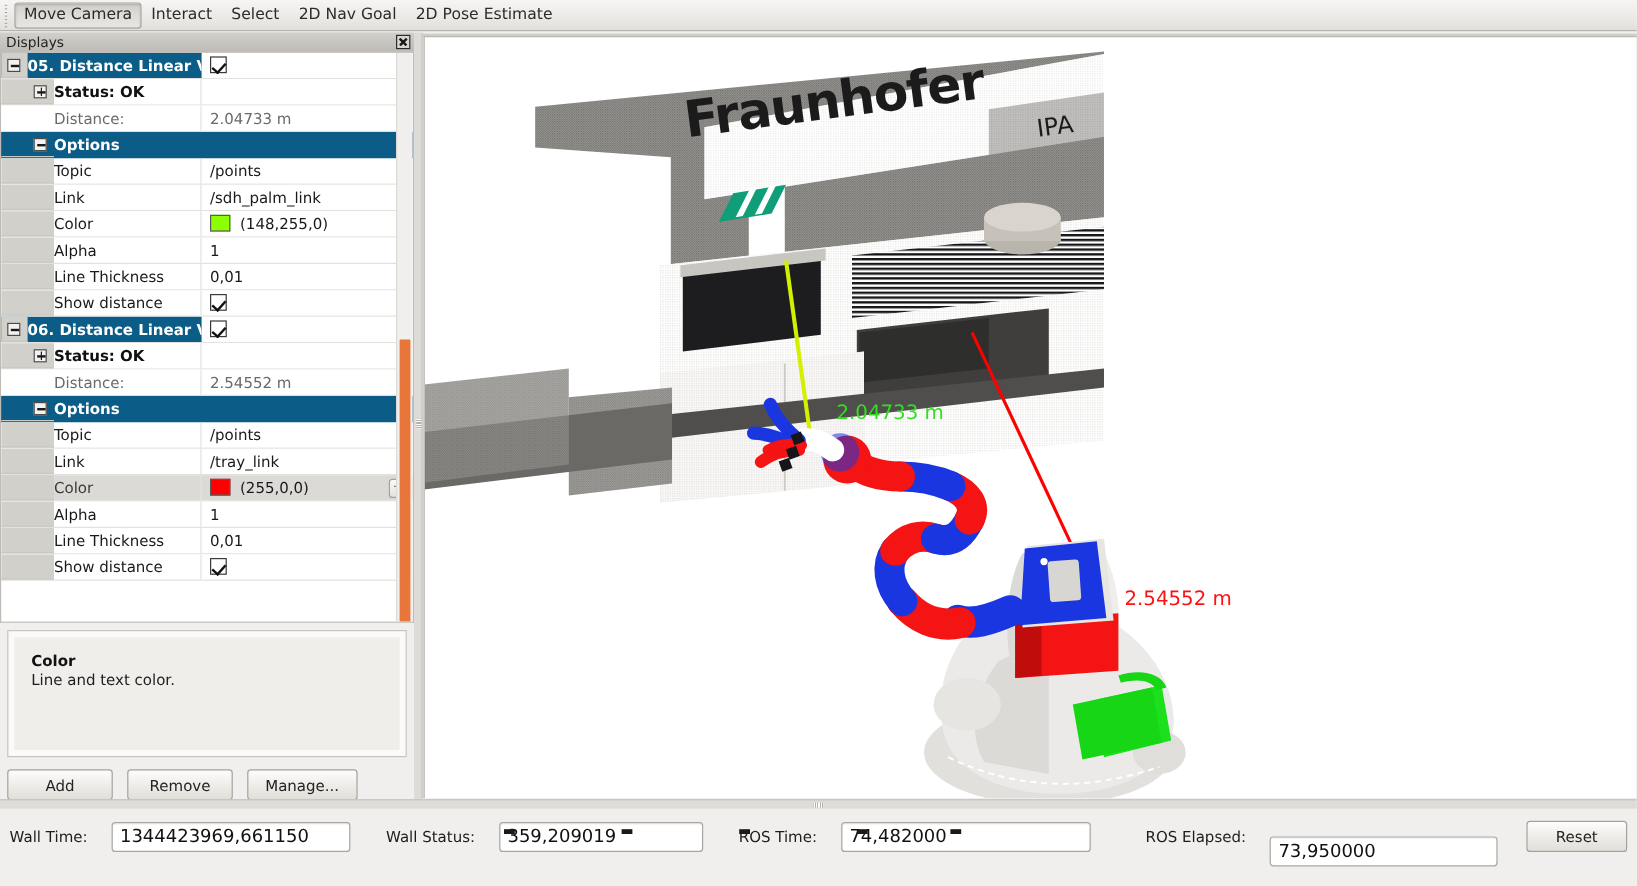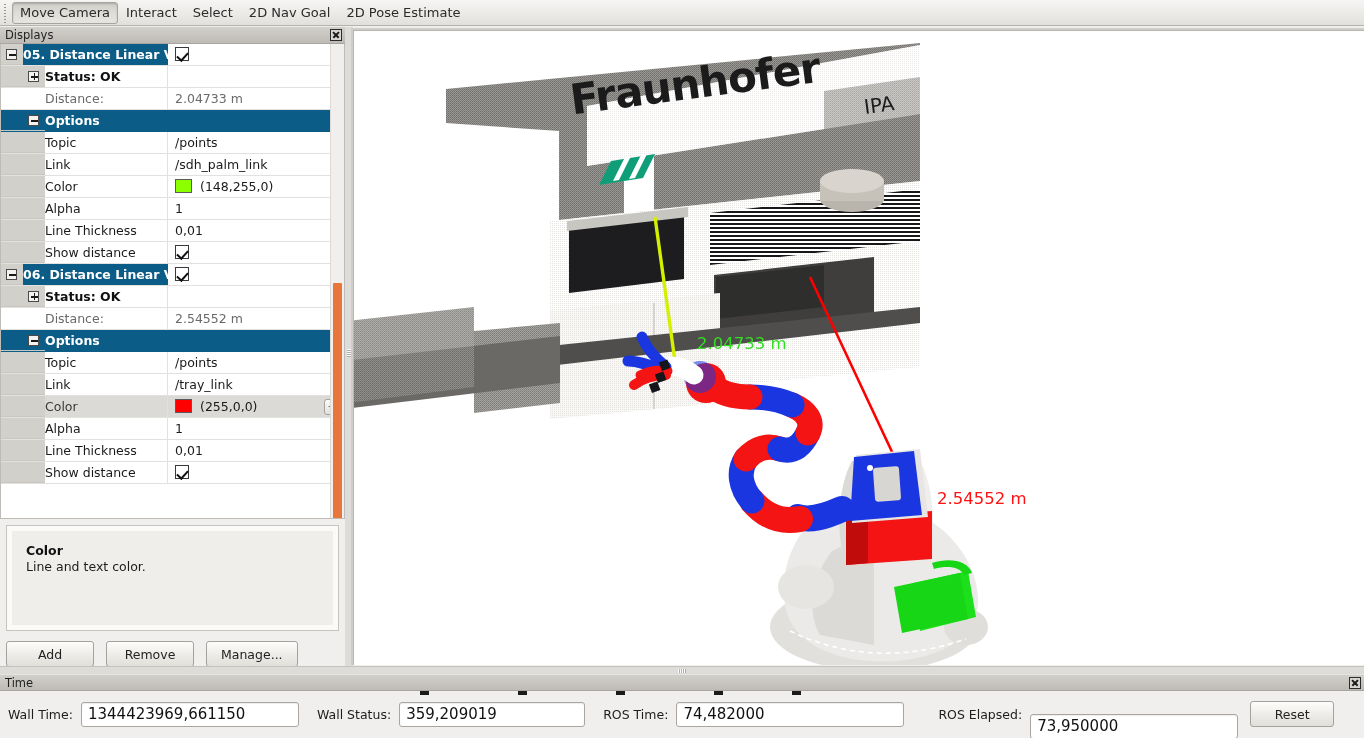--- a/index.html
+++ b/index.html
@@ -228,21 +228,21 @@
   }
   #time-titlebar {
     height:17px; background:linear-gradient(to bottom,#d2d0cb,#bebbb6);
     border-bottom:1px solid #a9a6a1; border-top:1px solid #e6e4e0;
     display:flex; align-items:center; padding:0 3px 0 5px;
     font-size:11.5px; color:#1f1f1f;
   }
   #time-titlebar .spacer { flex:1; }
   #time-body {
     height:46px; display:flex; align-items:center;
-    padding: 0 8px; gap:0;
+    padding: 0 8px; gap:12px;
   }
   .tlabel { font-size:12.5px; color:#1d1d1d; white-space:nowrap; }
   .tinput {
     height:25px; border:1px solid #a9a6a1; background:#ffffff;
     border-radius:3px; display:flex; align-items:center;
     padding:0 6px; font-size:15px; color:#111;
     box-shadow: inset 0 1px 1px rgba(0,0,0,.07);
   }
   
   .tick { position:absolute; width:9px; height:4px; background:#1a1a1a; top:18px; }
@@ -586,25 +586,20 @@
                   transform:rotate(-7.5deg);letter-spacing:-1px;overflow:hidden;width:330px;">Fraunhofer</div>
       <div style="position:absolute;left:510px;top:62px;font-size:20px;color:#1b1b1b;transform:rotate(-7.5deg);">IPA</div>
     </div>
   </div>
 
   <div id="h-splitter">
     <div class="grip"></div>
   </div>
 
   <div id="time-dock">
-    <div id="time-titlebar">
-      <span>Time</span>
-      <span class="spacer"></span>
-      <span class="close-box"></span>
-    </div>
     <div style="position:absolute;left:0;top:17px;width:1364px;height:10px;">
       <div class="tick" style="left:420px;top:0;"></div>
       <div class="tick" style="left:518px;top:0;"></div>
       <div class="tick" style="left:616px;top:0;"></div>
       <div class="tick" style="left:714px;top:0;"></div>
       <div class="tick" style="left:792px;top:0;"></div>
     </div>
     <div id="time-body">
       <span class="tlabel">Wall Time:</span>
       <span class="tinput" style="width:218px;margin-left:8px;">1344423969,661150</span>

